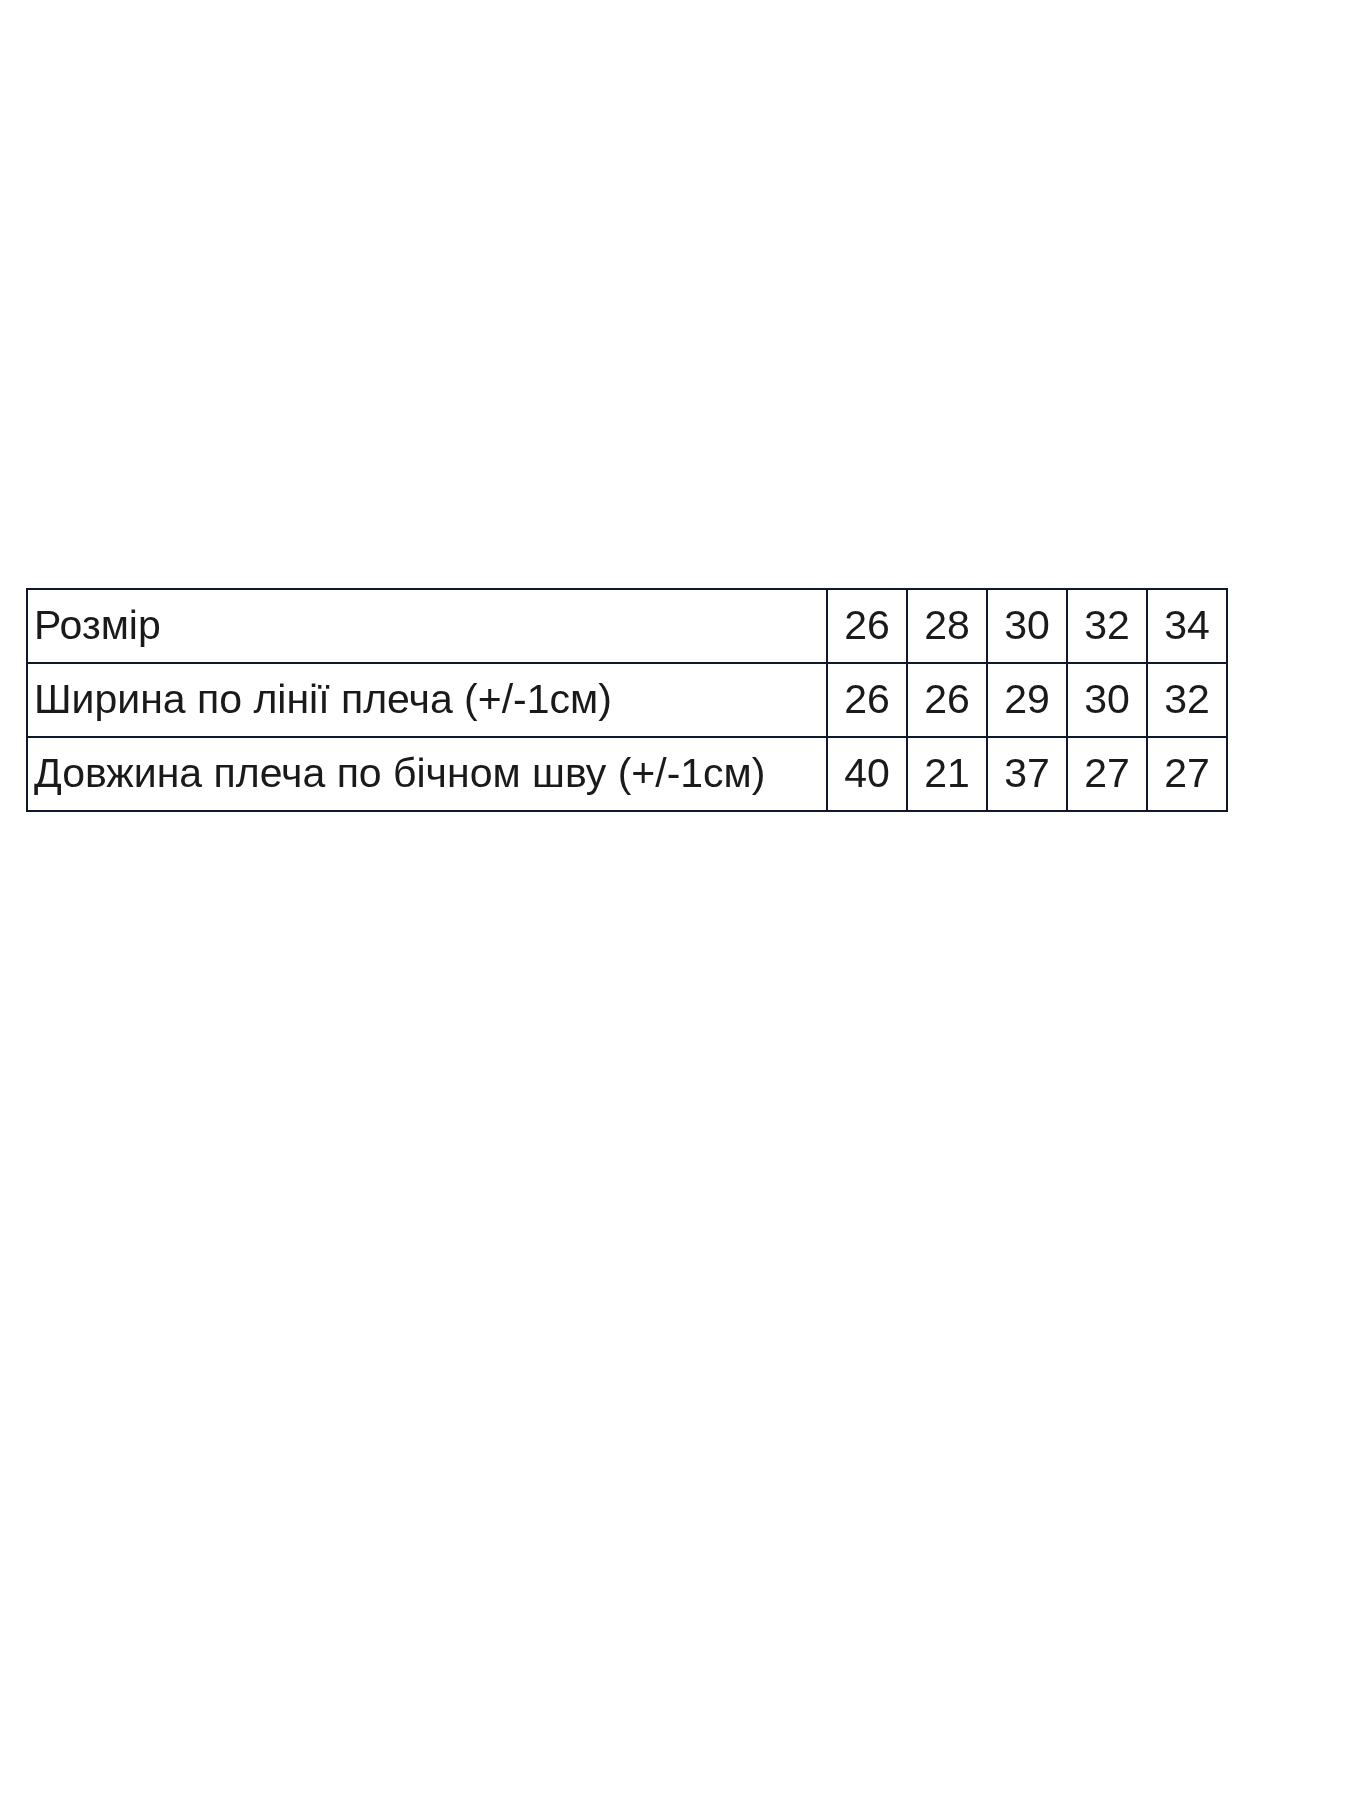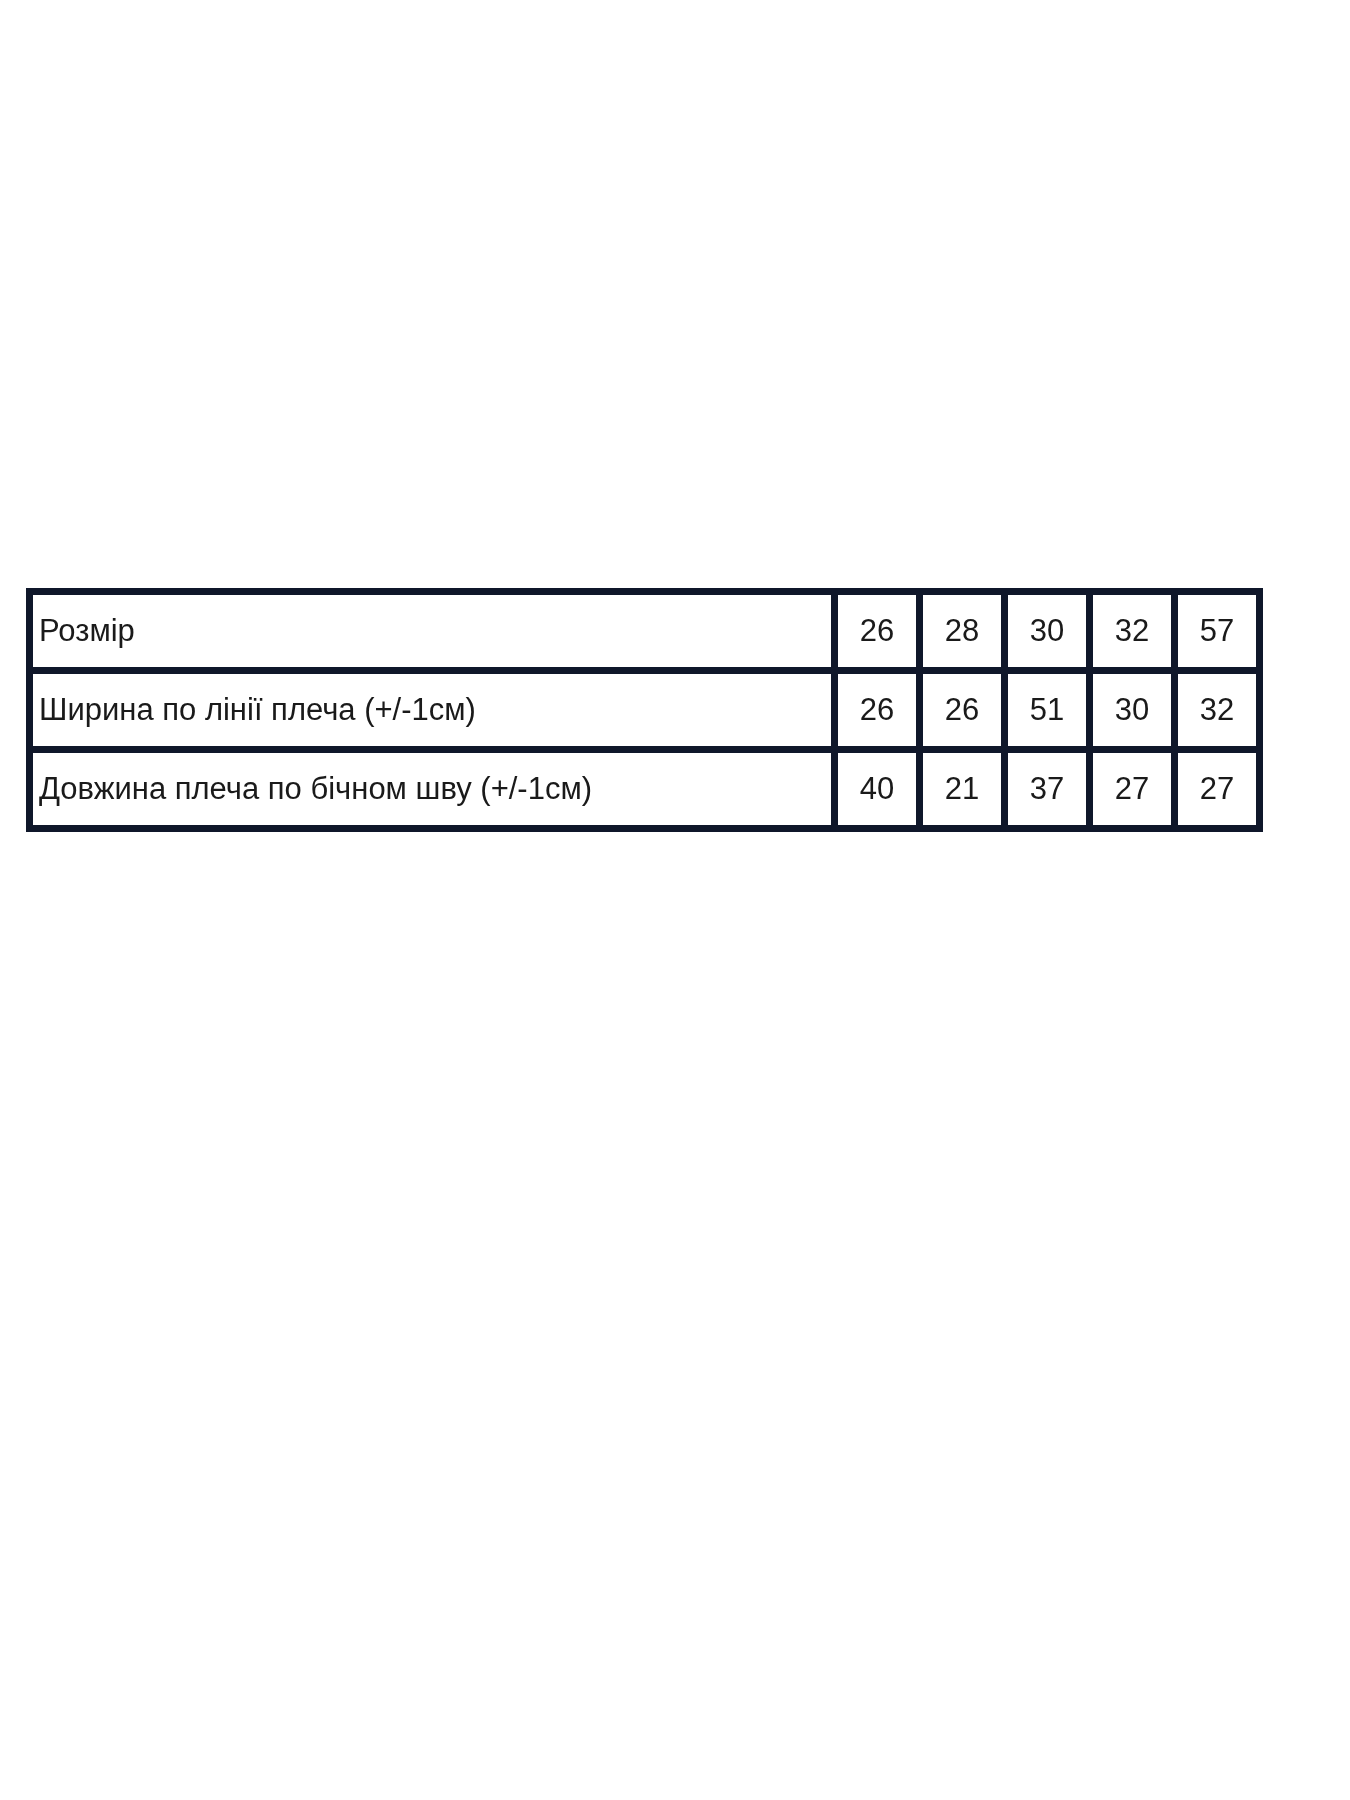--- a/index.html
+++ b/index.html
@@ -25,24 +25,24 @@
   }
 
   table.size-table {
     border-collapse: collapse;
     table-layout: fixed;
     width: 100%;
     background: #ffffff;
   }
 
   table.size-table td {
-    border: 7px solid #0f172a;
+    border: 2px solid #0f172a;
     padding: 0 6px;
     height: 72px;
-    font-size: 31px;
+    font-size: 41px;
     line-height: 1.05;
     white-space: nowrap;
     vertical-align: middle;
     color: #1a1a1a;
   }
 
   td.label-cell {
     text-align: left;
     width: 786px;
     padding-left: 10px;
@@ -60,27 +60,27 @@
 
 <div id="size-table-wrap">
   <table class="size-table">
     <tbody>
       <tr>
         <td class="label-cell">Розмір</td>
         <td class="value-cell">26</td>
         <td class="value-cell">28</td>
         <td class="value-cell">30</td>
         <td class="value-cell">32</td>
-        <td class="value-cell">57</td>
+        <td class="value-cell">34</td>
       </tr>
       <tr>
         <td class="label-cell">Ширина по лінії плеча (+/-1см)</td>
         <td class="value-cell">26</td>
         <td class="value-cell">26</td>
-        <td class="value-cell">51</td>
+        <td class="value-cell">29</td>
         <td class="value-cell">30</td>
         <td class="value-cell">32</td>
       </tr>
       <tr>
         <td class="label-cell">Довжина плеча по бічном шву (+/-1см)</td>
         <td class="value-cell">40</td>
         <td class="value-cell">21</td>
         <td class="value-cell">37</td>
         <td class="value-cell">27</td>
         <td class="value-cell">27</td>

